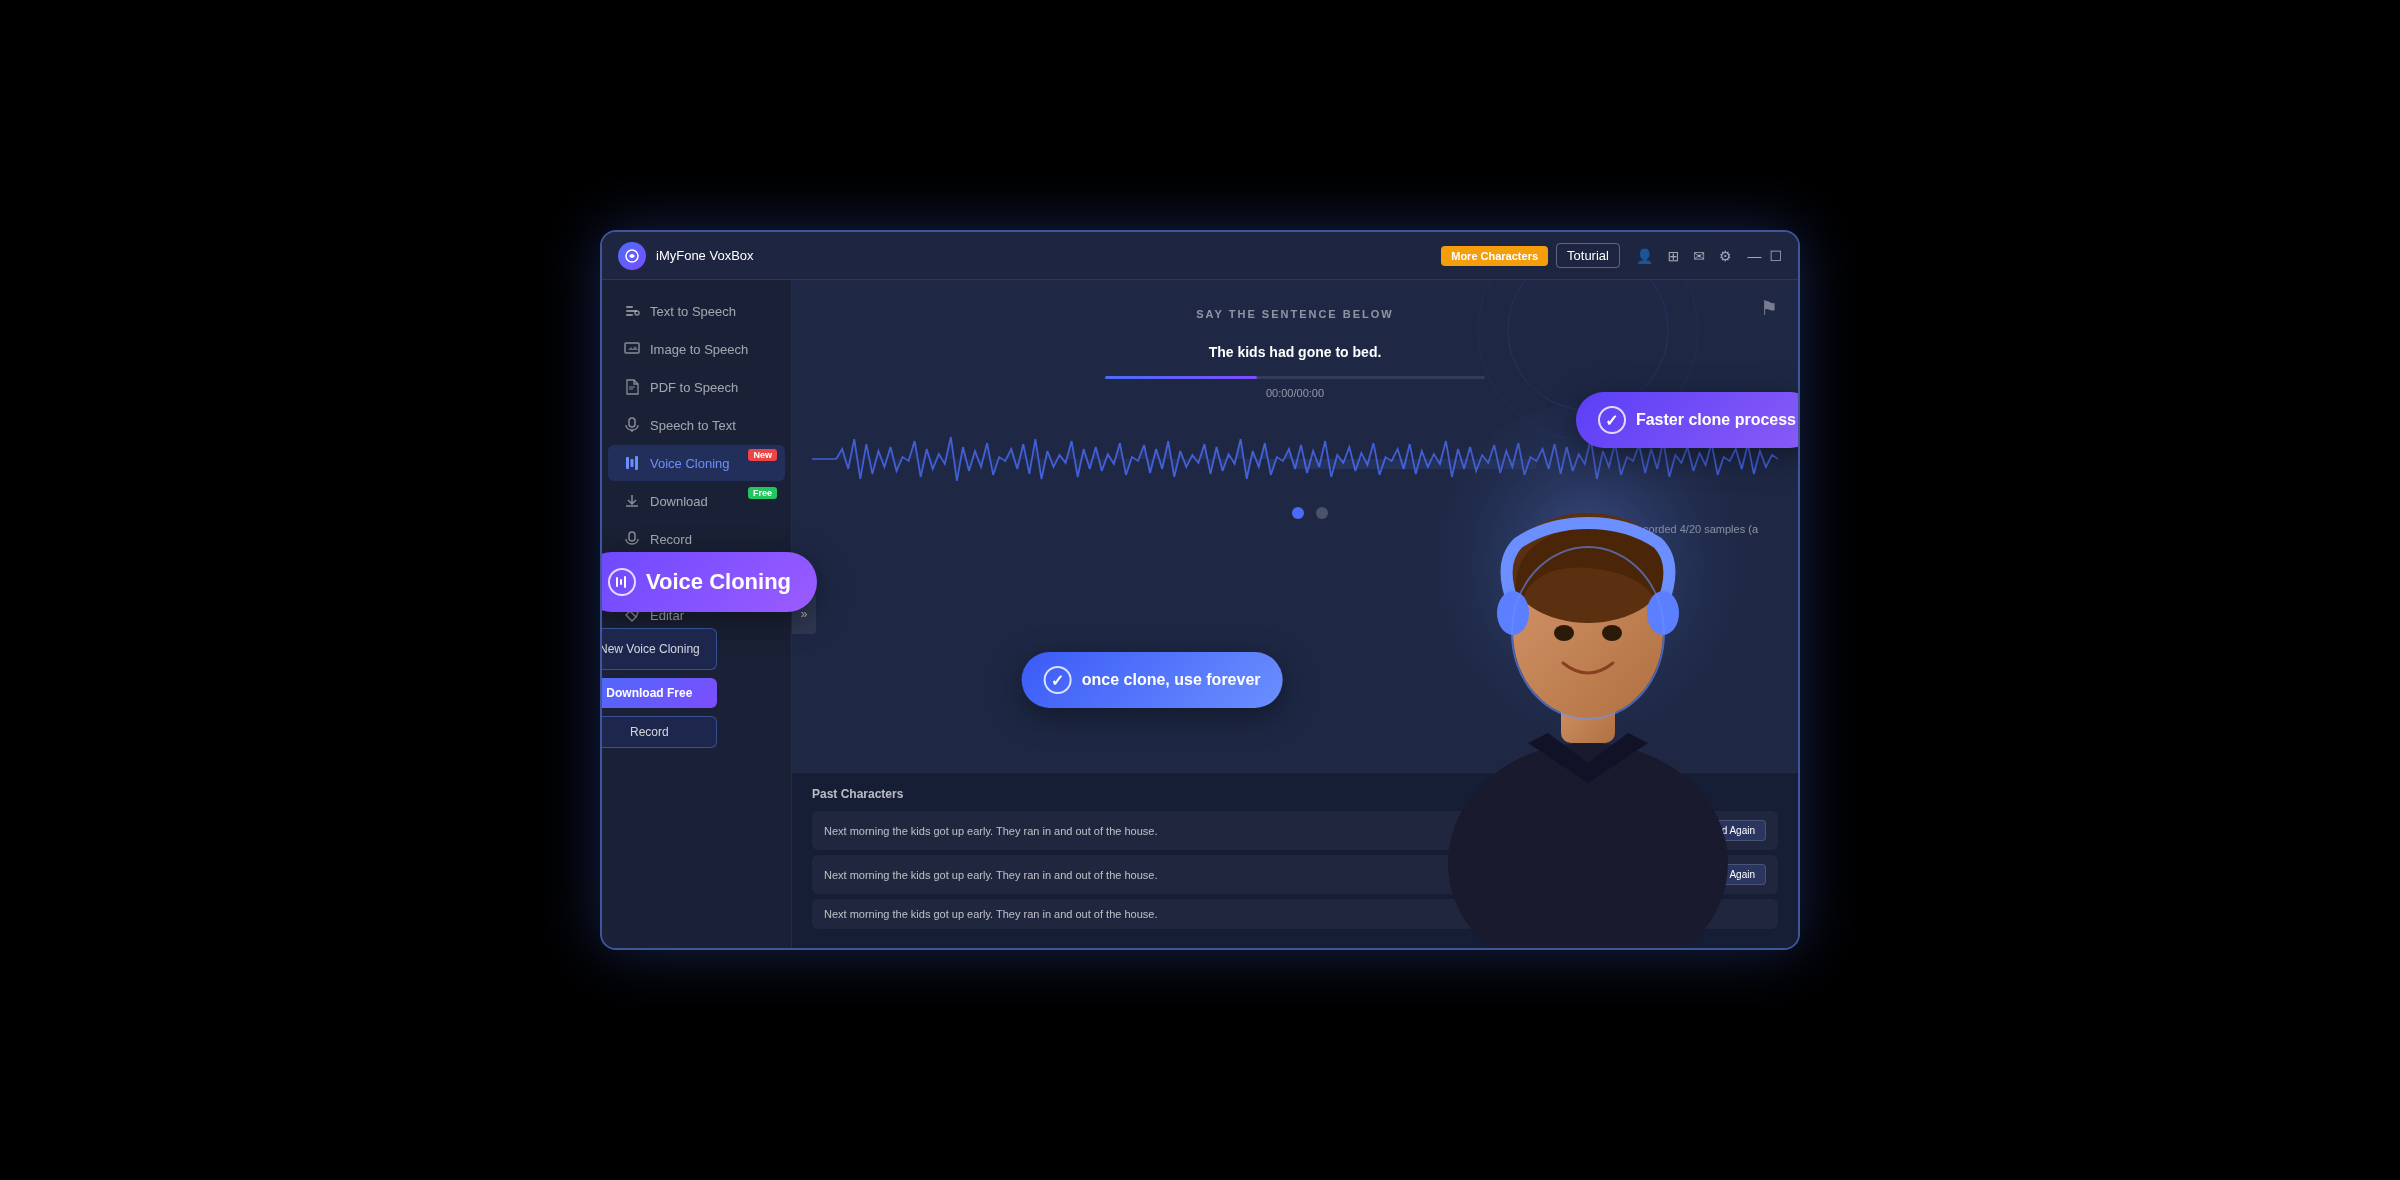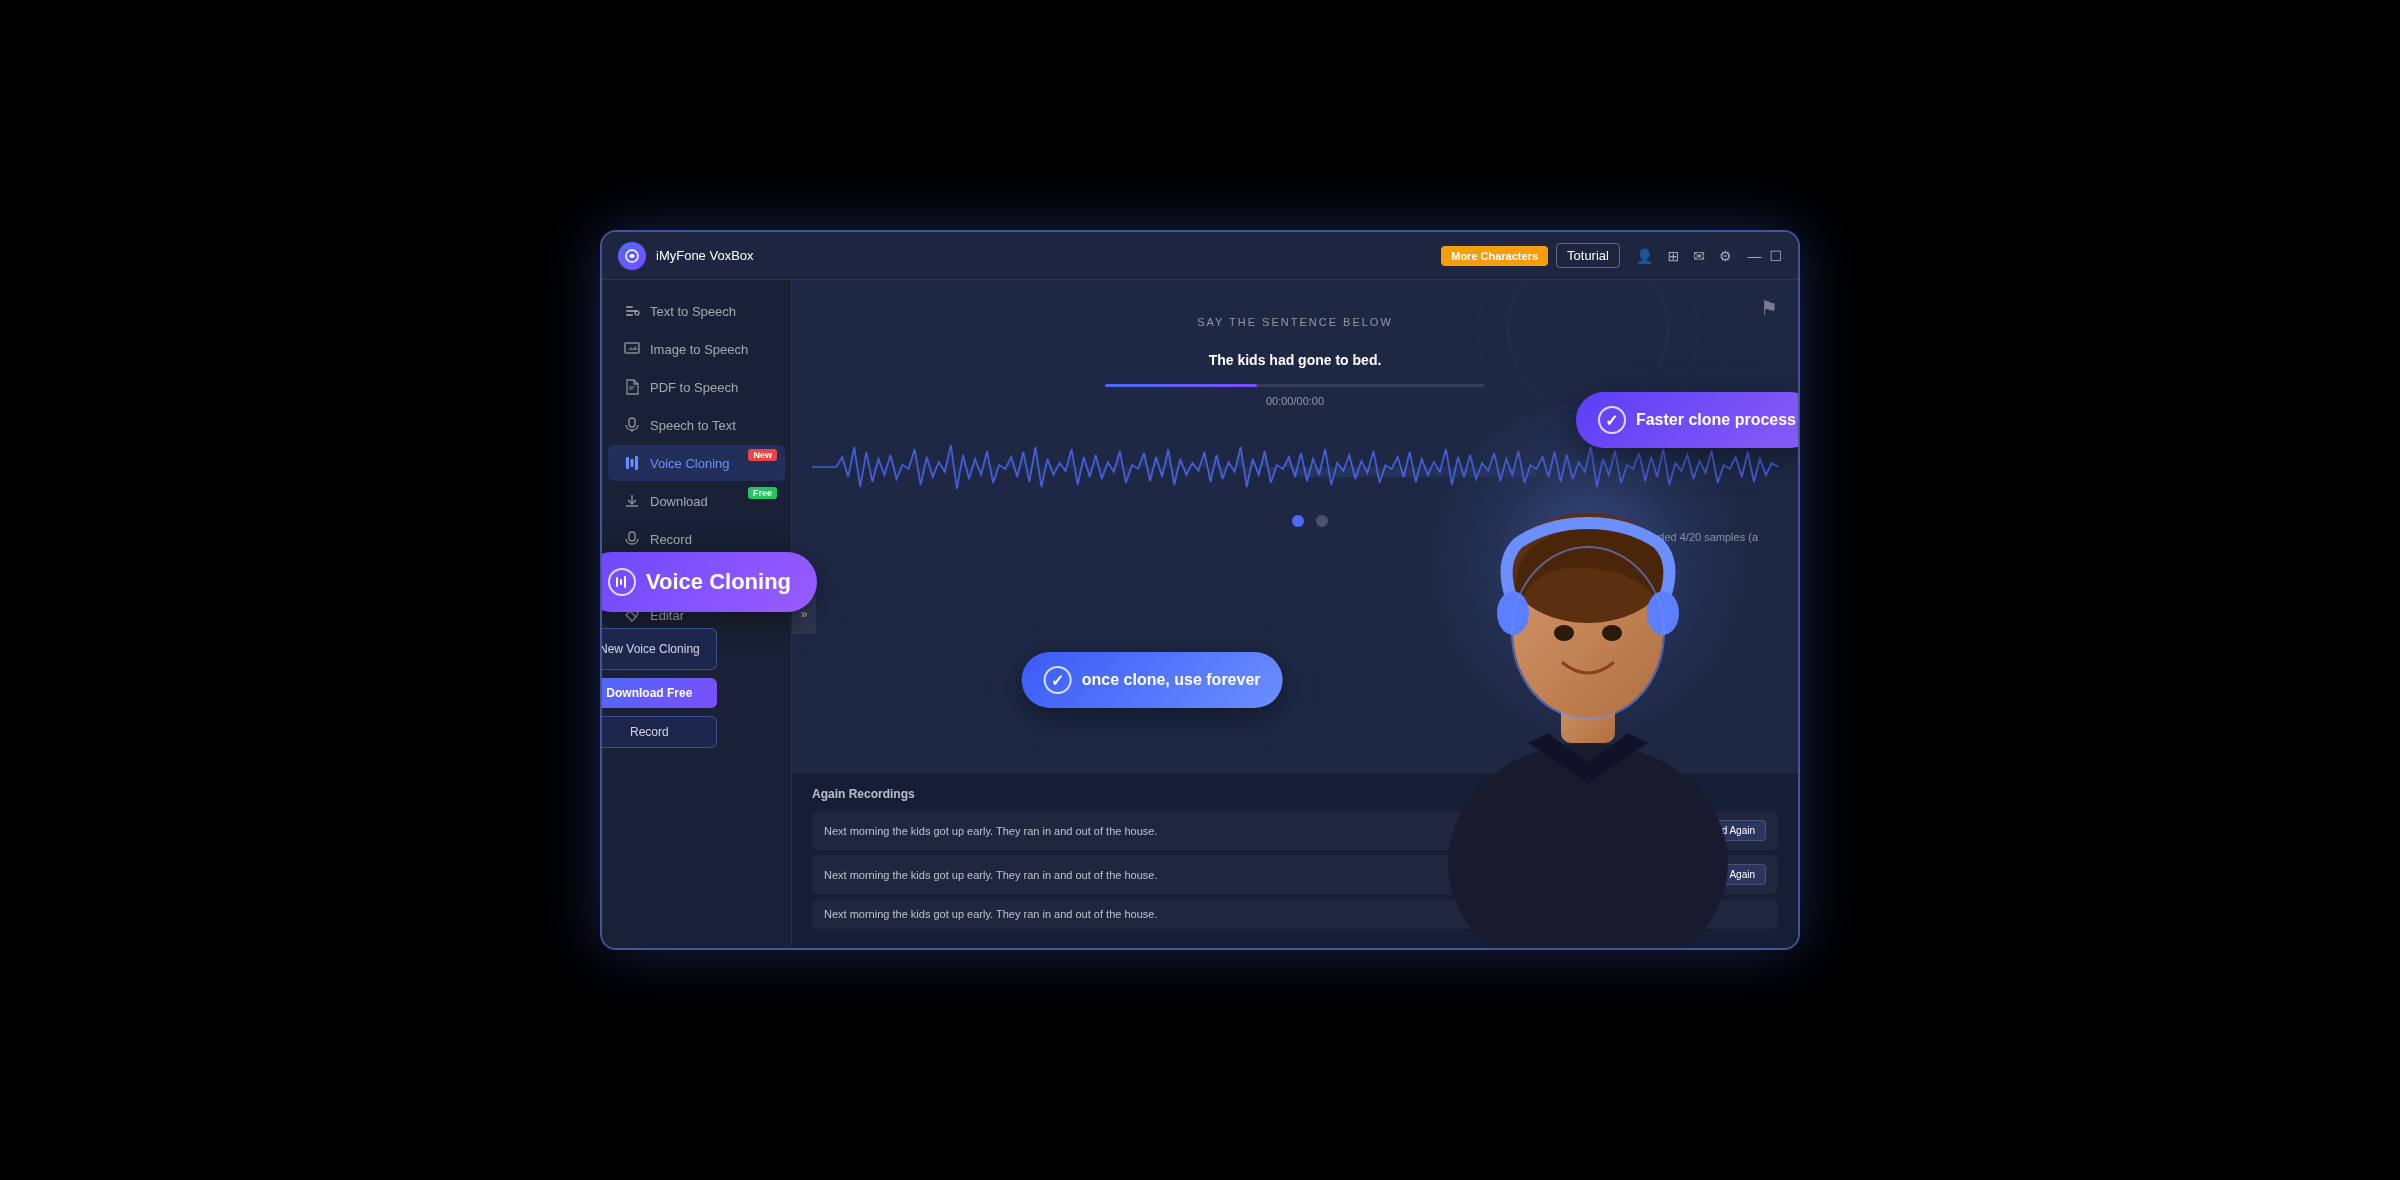--- a/index.html
+++ b/index.html
@@ -206,21 +206,22 @@
       padding: 20px;
       overflow: hidden;
     }
 
     .say-sentence-label {
       color: rgba(255,255,255,0.5);
       font-size: 11px;
       letter-spacing: 2px;
       text-transform: uppercase;
       margin-bottom: 24px;
-      margin-top: 16px;
+      margin-top: 8px;
+      font-weight: bold;
     }
 
     .sentence-text {
       color: #fff;
       font-size: 14px;
       font-weight: 700;
       text-align: center;
       margin-bottom: 16px;
     }
 
@@ -576,21 +577,21 @@
 
         <div class="recording-progress-row">
           <div class="progress-dot"></div>
           <div class="progress-line"></div>
           <div class="progress-dot inactive"></div>
         </div>
 
         <div class="samples-info">recorded 4/20 samples (a</div>
 
         <div class="past-recordings" style="position: absolute; bottom: 0; left: 0; right: 0;">
-          <div class="past-recordings-title">Again Recordings</div>
+          <div class="past-recordings-title">Past Characters</div>
 
           <div class="recording-row">
             <span class="recording-text">Next morning the kids got up early. They ran in and out of the house.</span>
             <button class="record-again-btn">Record Again</button>
           </div>
 
           <div class="recording-row">
             <span class="recording-text">Next morning the kids got up early. They ran in and out of the house.</span>
             <button class="record-again-btn">Again</button>
           </div>

